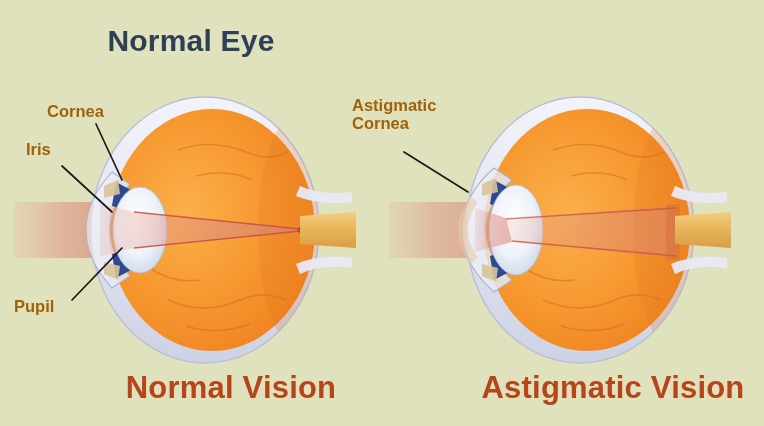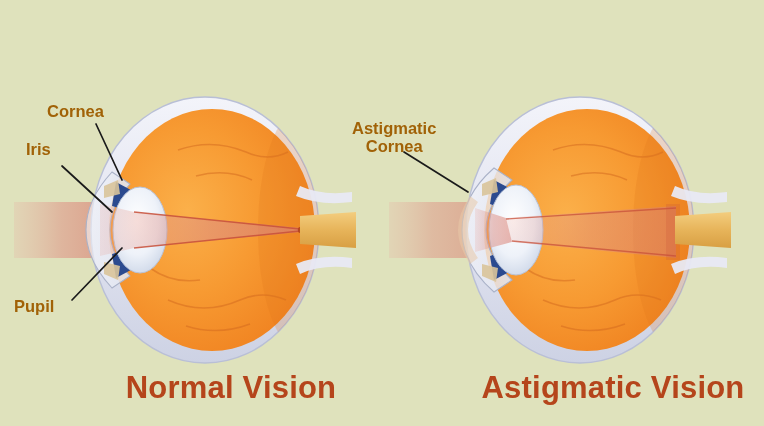--- a/index.html
+++ b/index.html
@@ -44,21 +44,21 @@
     font-size:16.5px;
     font-weight:bold;
     color:#a16207;
     line-height:1.12;
     white-space:pre-line;
     text-align:center;
   }
   #label-cornea{left:47px;top:102px;}
   #label-iris{left:26px;top:140px;}
   #label-pupil{left:14px;top:297px;}
-  #label-astig-cornea{left:352px;top:119px;text-align:center;}
+  #label-astig-cornea{left:352px;top:96px;text-align:left;}
 
   svg.art{position:absolute;left:0;top:0;width:764px;height:426px;overflow:visible;}
 </style>
 </head>
 <body style="background: rgb(223, 226, 188);">
 
 <div id="stage">
 
   <svg class="art" viewBox="0 0 764 426">
     <defs>
@@ -195,20 +195,21 @@
 
     <g stroke="#1a1a1a" stroke-width="1.7" fill="none" stroke-linecap="round">
       <line x1="96" y1="124" x2="122" y2="180"></line>
       <line x1="62" y1="166" x2="112" y2="212"></line>
       <line x1="72" y1="300" x2="122" y2="248"></line>
       <line x1="404" y1="152" x2="468" y2="192"></line>
     </g>
   </svg>
 
   <div class="panel" id="panel-normal">
+    <div class="eye-title">Normal Eye</div>
     <div class="vision-caption">Normal Vision</div>
   </div>
 
   <div class="panel" id="panel-astig">
     <div class="vision-caption">Astigmatic Vision</div>
   </div>
 
   <div class="anno" id="label-cornea">Cornea</div>
   <div class="anno" id="label-iris">Iris</div>
   <div class="anno" id="label-pupil">Pupil</div>

